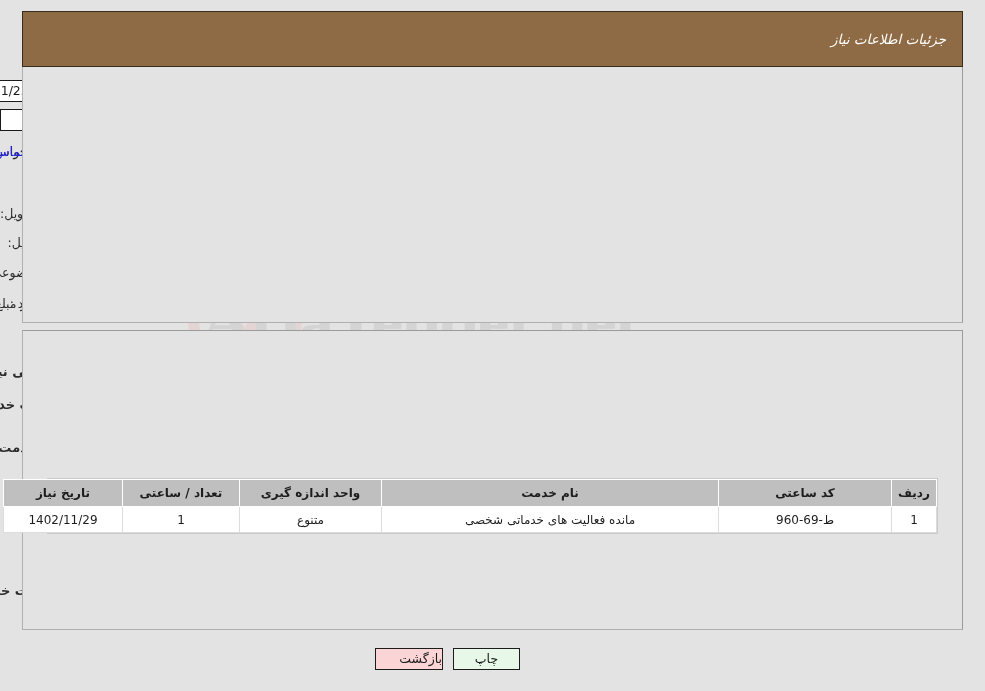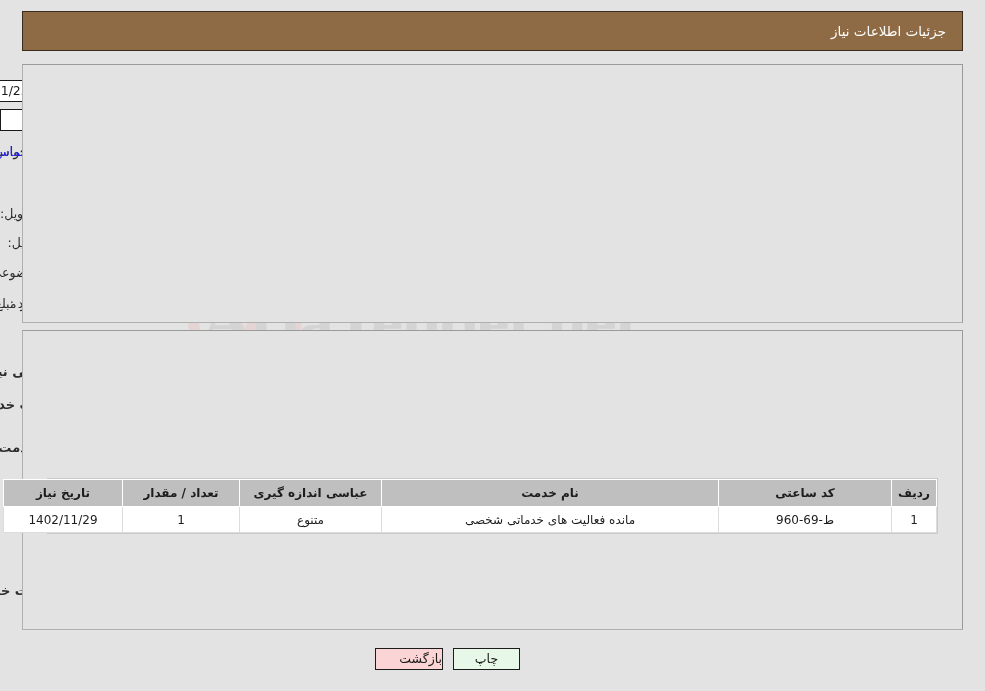--- a/index.html
+++ b/index.html
@@ -40,28 +40,29 @@
     letter-spacing: -2px;
     direction: ltr;
     font-family: "Liberation Serif", serif;
     white-space: nowrap;
   }
 
   
   .page-header {
     position: absolute;
     left: 22px; top: 11px;
-    width: 941px; height: 40px;
+    width: 941px; height: 56px;
     background: #8e6b44;
     border: 1px solid #3a2c1c;
     box-sizing: border-box;
     display: flex;
     align-items: center;
     justify-content: flex-start;
     z-index: 2;
+    font-style: italic;
   }
   .page-header .title {
     color: #ffffff;
     font-size: 13.5px;
     padding-right: 16px;
     white-space: nowrap;
   }
 
   
   .panel {
@@ -300,22 +301,22 @@
 <div class="lbl bold" style="right:912px; top:440px; font-size:13px;">گروه خدمت:</div>
 <div class="fld" style="right:135px; top:434px; width:700px;">سایر فعالیت‌های خدماتی</div>
 
 <div class="tbl-wrap">
   <table class="grid">
     <thead>
       <tr>
         <th class="col-radif">ردیف</th>
         <th class="col-code">کد ساعتی</th>
         <th class="col-name">نام خدمت</th>
-        <th class="col-unit">عباسی اندازه گیری</th>
-        <th class="col-qty">تعداد / مقدار</th>
+        <th class="col-unit">واحد اندازه گیری</th>
+        <th class="col-qty">تعداد / ساعتی</th>
         <th class="col-date">تاریخ نیاز</th>
       </tr>
     </thead>
     <tbody>
       <tr>
         <td>1</td>
         <td>ط-69-960</td>
         <td>مانده فعالیت های خدماتی شخصی</td>
         <td>متنوع</td>
         <td>1</td>

